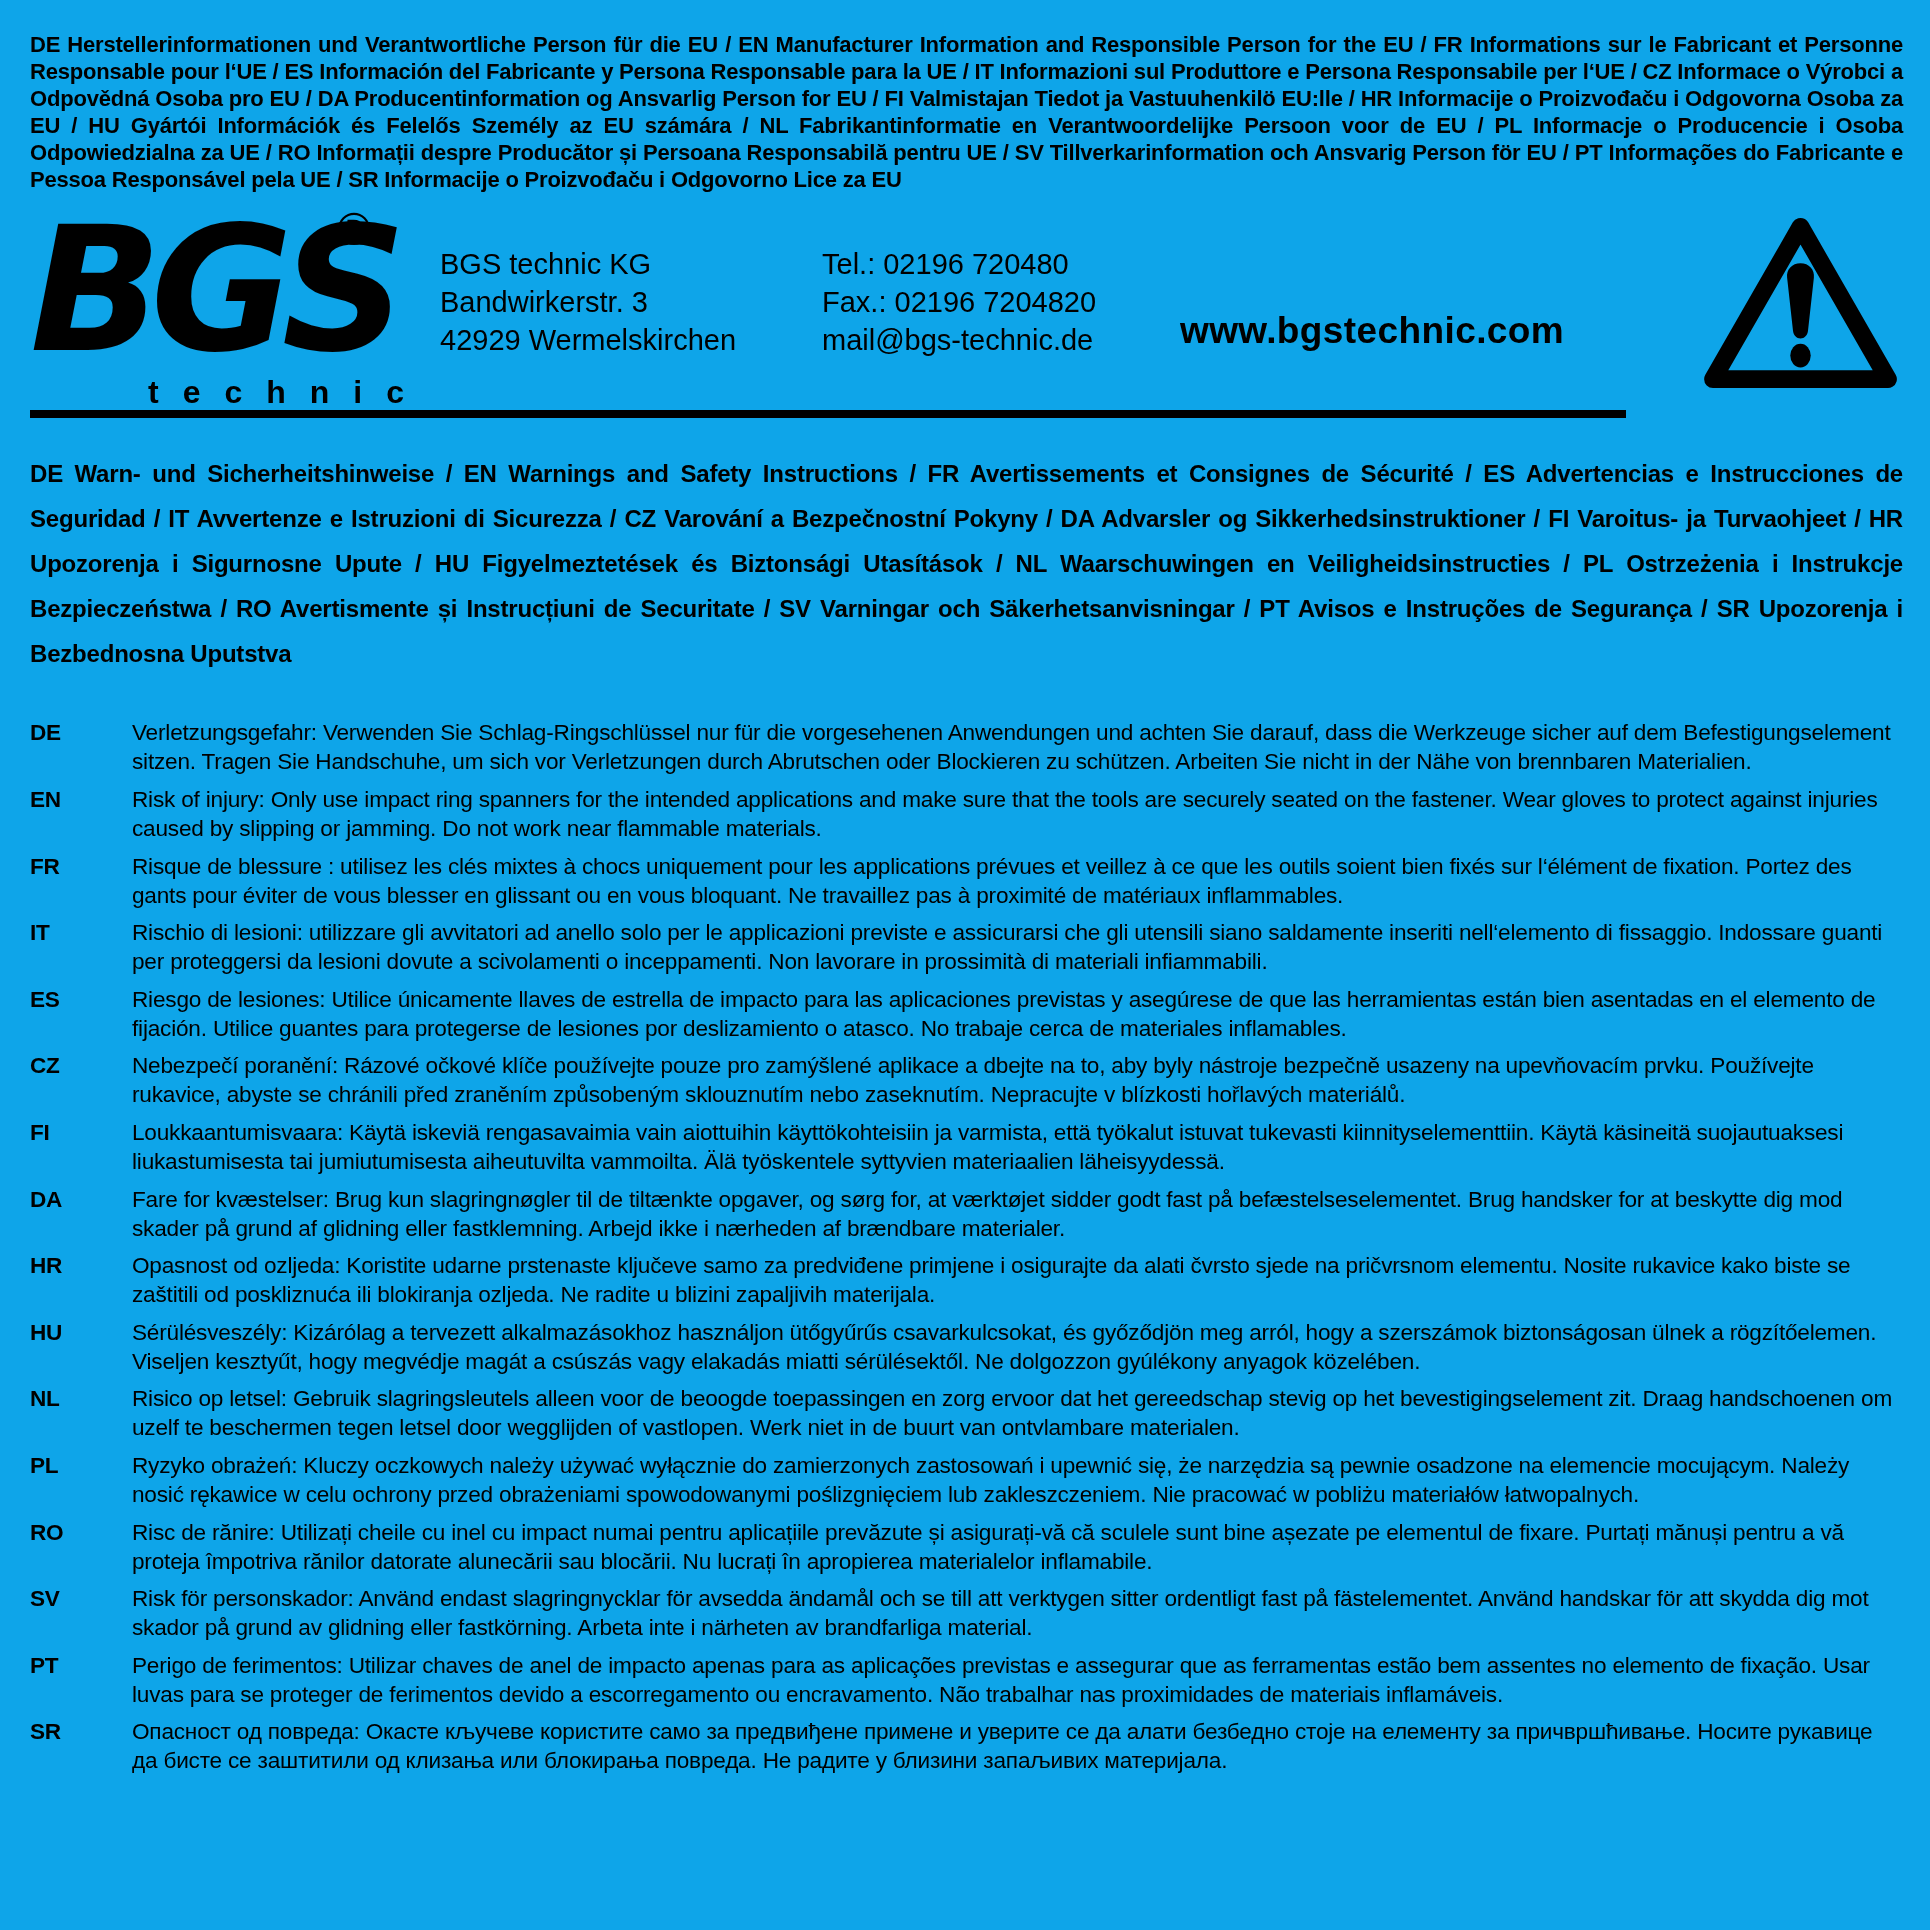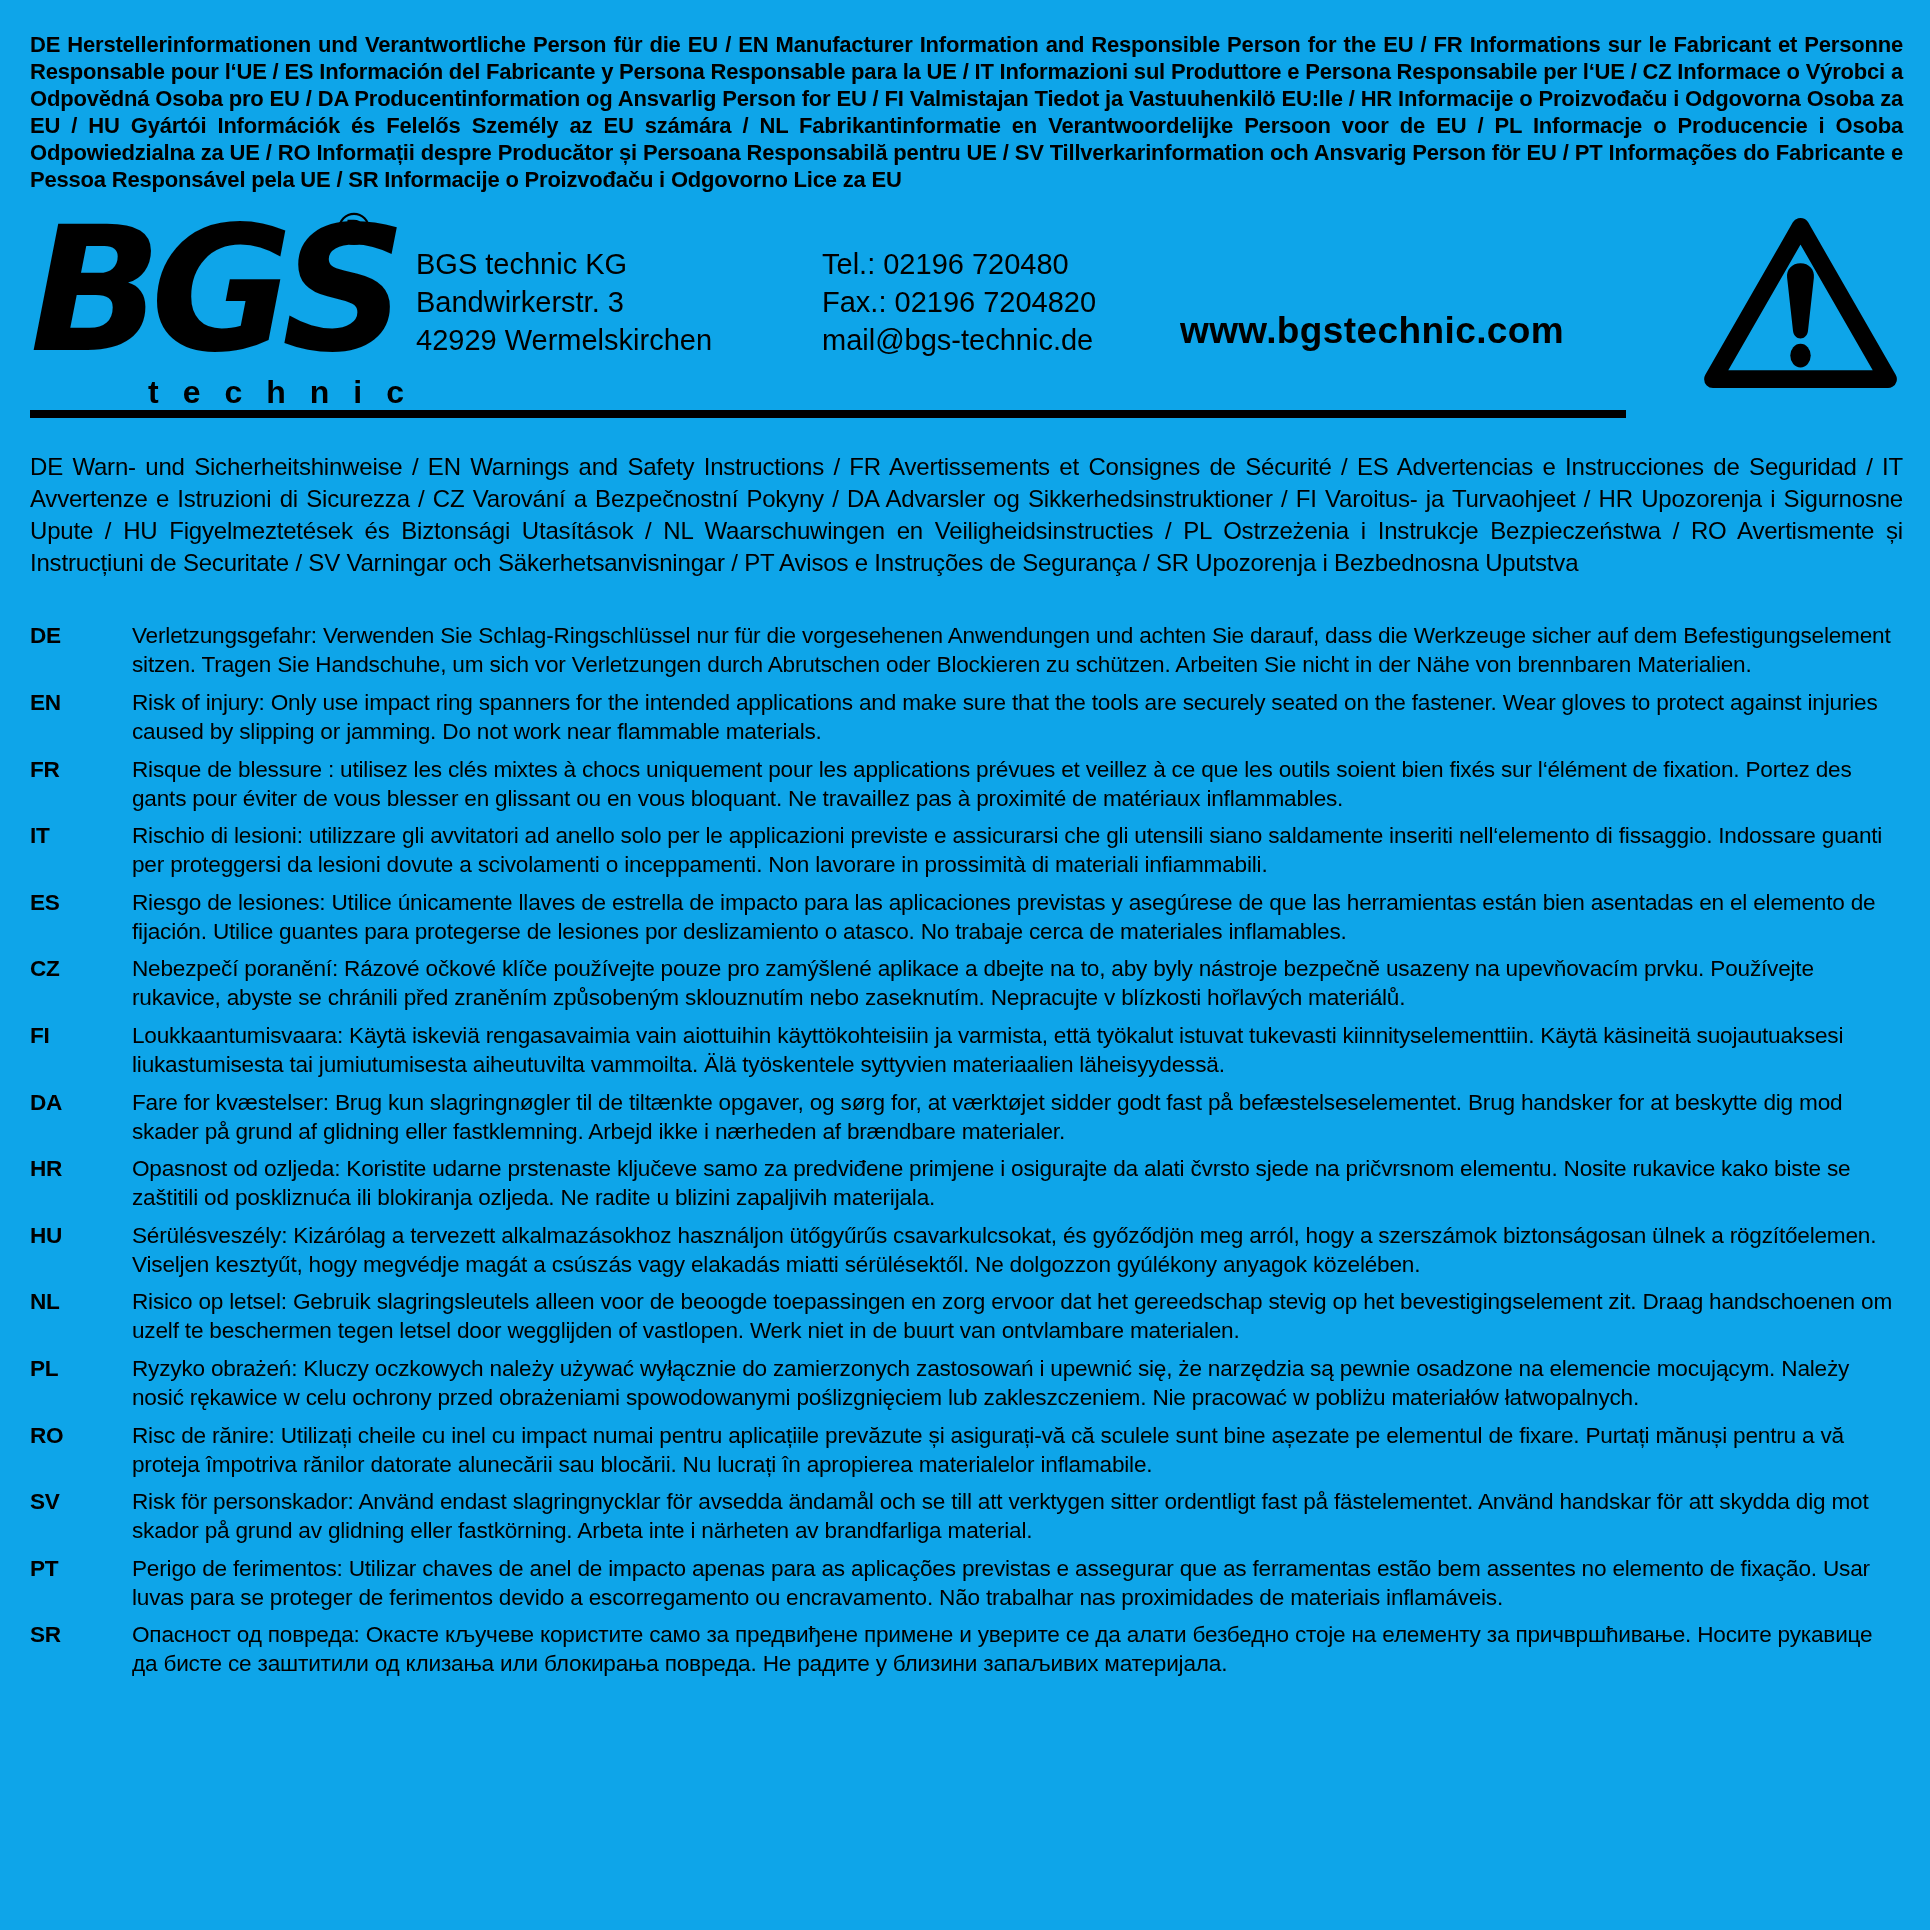--- a/index.html
+++ b/index.html
@@ -15,40 +15,40 @@
   .hdr{
     margin:0;
     font-weight:bold;
     font-size:22px;
     line-height:27px;
     text-align:justify;
     letter-spacing:-0.2px;
   }
   .hdr2{
     margin:33px 0 0 0;
-    font-weight:normal;
+    font-weight:bold;
     font-size:24px;
-    line-height:32px;
+    line-height:45px;
     text-align:justify;
     letter-spacing:-0.2px;
   }
   
   .brand-row{position:relative;height:195px;margin-top:18.7px;}
   .logo{position:absolute;left:0;top:-7.8px;width:350px;height:202px;}
   .logo-bgs{
     font-family:"DejaVu Sans",sans-serif;
     font-weight:bold;font-size:173px;line-height:1;
     letter-spacing:-11px;font-style:italic;
   }
   .logo-reg{position:absolute;top:0;left:302px;font-size:44px;font-style:normal;font-family:"DejaVu Sans",sans-serif;}
   .logo-technic{
     position:absolute;left:118px;bottom:-4.7px;
     font-size:32px;font-weight:bold;letter-spacing:24px;white-space:nowrap;
   }
-  .addr{position:absolute;left:386px;top:33px;font-size:29px;line-height:38px;}
+  .addr{position:absolute;left:410px;top:33px;font-size:29px;line-height:38px;}
   .contact{position:absolute;left:792px;top:33px;font-size:29px;line-height:38px;}
   .website{position:absolute;left:1150px;top:98px;font-size:37px;font-weight:bold;letter-spacing:0.4px;}
   .triangle{position:absolute;right:1.6px;top:1.6px;width:201px;height:177px;}
   .divider{height:8.6px;background:#000;width:1596px;margin-top:3.1px;}
   
   .entries{margin-top:42px;}
   .entry{
     display:grid;
     grid-template-columns:54px 1fr;
     column-gap:17px;

